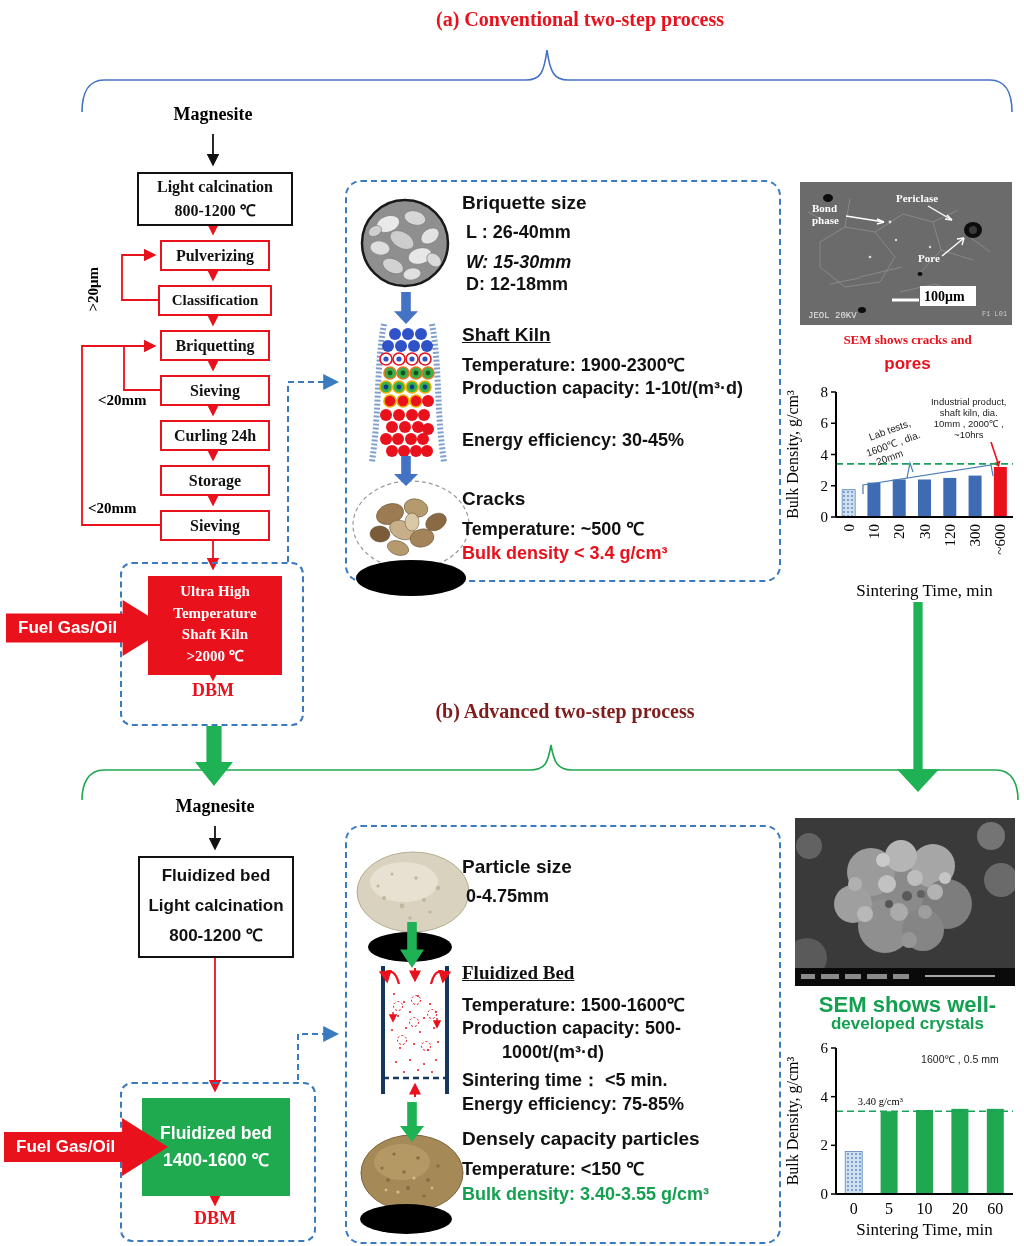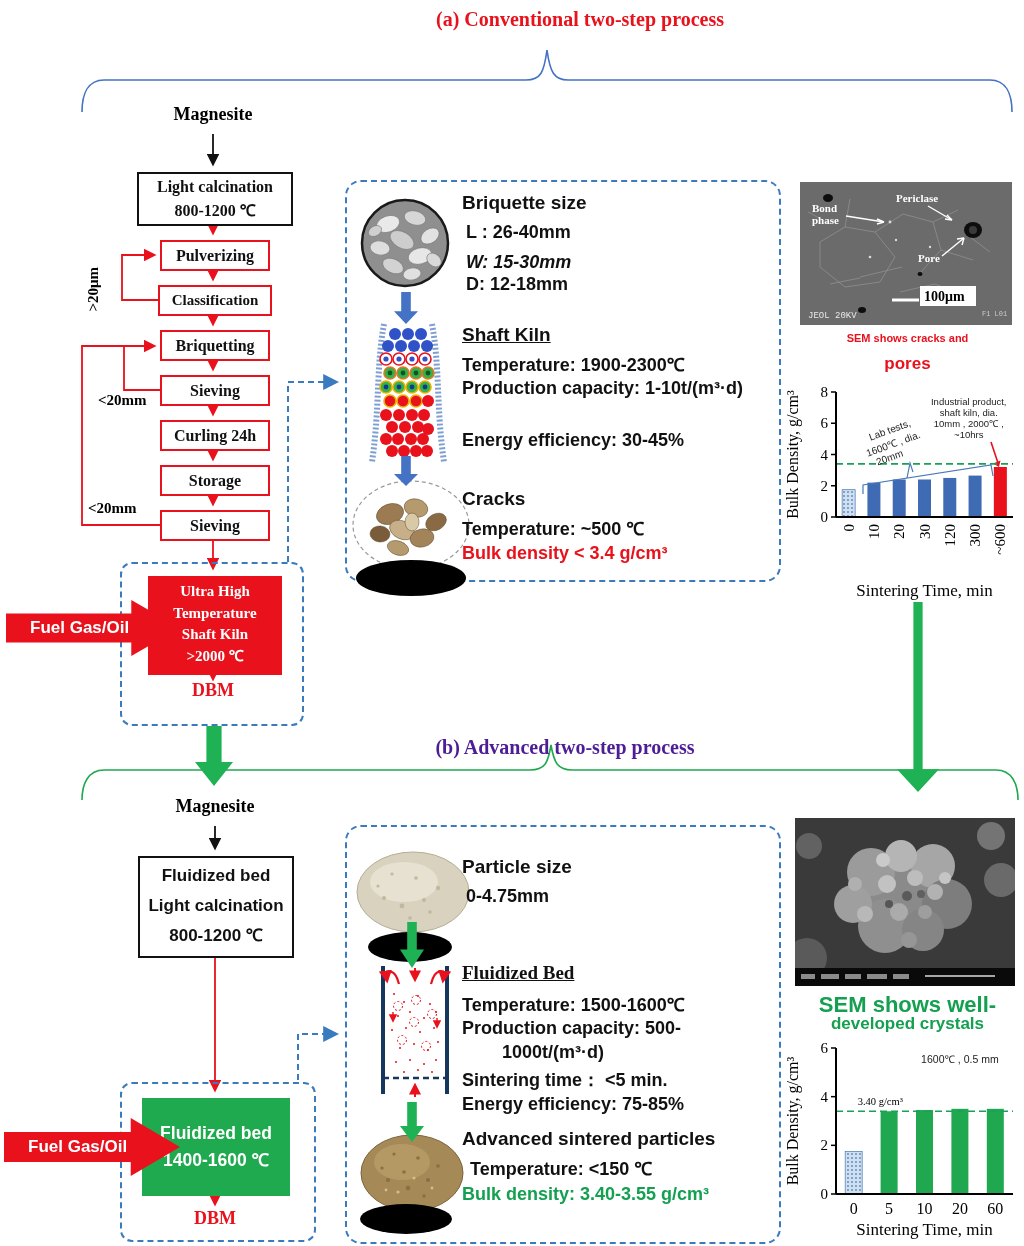--- a/index.html
+++ b/index.html
@@ -13,21 +13,21 @@
   .sans{font-family:"Liberation Sans",sans-serif;}
   .b{font-weight:bold;}
   .ctr{text-align:center;}
   .nw{white-space:nowrap;}
   .red{color:var(--red);} .grn{color:#14a050;}
   .flowbox{border:2.5px solid var(--red);background:#fff;color:#111;text-align:center;
            font-family:"Liberation Serif",serif;font-weight:bold;font-size:16px;line-height:27px;z-index:2;}
   .blackbox{border:2px solid #111;background:#fff;color:#111;text-align:center;font-weight:bold;z-index:2;}
   .dashedbox{border:2px dashed var(--dash);border-radius:12px;z-index:1;}
   .fuel{background:var(--red);color:#fff;font-weight:bold;font-size:17px;display:flex;align-items:center;
-        padding-left:24px;clip-path:polygon(0 24%,72% 24%,72% 0,100% 50%,72% 100%,72% 76%,0 76%);z-index:3;}
+        padding-left:12px;clip-path:polygon(0 24%,72% 24%,72% 0,100% 50%,72% 100%,72% 76%,0 76%);z-index:3;}
   .garrow{background:#1fb254;z-index:3;}
   .barrow{background:var(--blue);z-index:3;}
   .arrshape{clip-path:polygon(30% 0,70% 0,70% 60%,100% 60%,50% 100%,0 60%,30% 60%);}
   .arrshapeL{clip-path:polygon(39% 0,61% 0,61% 88%,100% 88%,50% 100%,0 88%,39% 88%);}
   .shadow{background:#000;border-radius:50%;z-index:4;}
   .pl18{font-size:18px;font-weight:bold;color:#111;white-space:nowrap;z-index:2;}
   .pl19{font-size:19px;font-weight:bold;color:#111;white-space:nowrap;z-index:2;}
   .u{text-decoration:underline;}
   svg{display:block;}
 </style>
@@ -271,21 +271,21 @@
         <path d="M152,38 l-7,-1 m7,1 l-5,-5"></path>
       <path d="M142,74 L164,56"></path>
         <path d="M164,56 l-7,1 m7,-1 l-2,7"></path>
     </g>
     <rect x="120" y="104" width="56" height="20" fill="#fff"></rect>
     <line x1="92" y1="118" x2="119" y2="118" stroke="#fff" stroke-width="3"></line>
     <text x="124" y="119" font-family="Liberation Serif, serif" font-size="14" font-weight="bold" fill="#000">100μm</text>
     <text x="8" y="136" font-family="Liberation Mono, monospace" font-size="9" fill="#e8e8e8">JEOL  20KV</text>
     <text x="182" y="134" font-family="Liberation Mono, monospace" font-size="7" fill="#ccc">F1 L01</text>
   </svg>
-  <div class="abs b red ctr nw" style="left:790px;top:332px;width:235px;font-size:11px;z-index:2;">SEM  shows cracks and</div>
+  <div class="abs b red ctr nw" style="left:790px;top:332px;width:235px;font-size:13px;z-index:2;font-family:Liberation Serif, serif;">SEM  shows cracks and</div>
   <div class="abs b red ctr nw" style="left:790px;top:354px;width:235px;font-size:17px;z-index:2;">pores</div>
 
   <svg id="chart-a" class="abs" style="left:786px;top:386px;z-index:2;" width="235" height="215">
     <defs>
       <pattern id="hatchA" width="4" height="4" patternUnits="userSpaceOnUse">
         <rect width="4" height="4" fill="#cfe0f0"></rect>
           <circle cx="2" cy="2" r="0.9" fill="#5b84b8"></circle>
       </pattern>
     </defs>
   <rect x="56.14285714285714" y="103.65625" width="13" height="27.34375" fill="url(#hatchA)" stroke="#5b84b8" stroke-width="0.8"></rect>
@@ -323,21 +323,21 @@
       <text x="138.5" y="210" text-anchor="middle" font-size="17" font-family="Liberation Serif, serif">Sintering Time, min</text>
       <text x="104.87" y="47.25" text-anchor="middle" font-size="10" font-family="Liberation Sans, sans-serif" fill="#222" transform="rotate(-20 104.87 47.25)">Lab tests,</text>
       <text x="108.41" y="61" text-anchor="middle" font-size="10" font-family="Liberation Sans, sans-serif" fill="#222" transform="rotate(-20 108.41 61)">1600℃ , dia.</text>
       <text x="104.87" y="74.75" text-anchor="middle" font-size="10" font-family="Liberation Sans, sans-serif" fill="#222" transform="rotate(-20 104.87 74.75)">20mm</text>
       <text x="182.75" y="18.5" text-anchor="middle" font-size="9.5" font-family="Liberation Sans, sans-serif" fill="#222">Industrial product,</text>
       <text x="182.75" y="29.75" text-anchor="middle" font-size="9.5" font-family="Liberation Sans, sans-serif" fill="#222">shaft kiln, dia.</text>
       <text x="182.75" y="41" text-anchor="middle" font-size="9.5" font-family="Liberation Sans, sans-serif" fill="#222">10mm , 2000℃ ,</text>
       <text x="182.75" y="52.25" text-anchor="middle" font-size="9.5" font-family="Liberation Sans, sans-serif" fill="#222">~10hrs</text>
     </svg>
 
-  <div class="abs serif b grn ctr nw" style="left:345px;top:736px;width:440px;font-size:20px;color:#4c1d95;z-index:2;">(b) Advanced two-step process</div>
+  <div class="abs serif b grn ctr nw" style="left:345px;top:700px;width:440px;font-size:20px;color:#7f1d1d;z-index:2;">(b) Advanced two-step process</div>
 
   <div class="abs serif b ctr nw" style="left:150px;top:796px;width:130px;font-size:18px;z-index:2;">Magnesite</div>
 
   <div class="abs blackbox sans" style="left:138px;top:856px;width:152px;height:95px;font-size:17px;line-height:30px;padding-top:3px;">
     <div>Fluidized bed</div>
     <div>Light calcination</div>
     <div>800-1200 ℃</div>
   </div>
 
   <div class="abs dashedbox" style="left:120px;top:1082px;width:192px;height:156px;"></div>
@@ -448,22 +448,22 @@
         <circle cx="46" cy="40" r="1.8"></circle>
     </g>
     <g fill="#d3bd8d">
       <circle cx="56" cy="46" r="1.6"></circle>
         <circle cx="40" cy="60" r="1.6"></circle>
         <circle cx="74" cy="56" r="1.4"></circle>
         <circle cx="28" cy="58" r="1.4"></circle>
     </g>
   </svg>
 
-  <div class="abs pl19" style="left:462px;top:1128px;">Advanced sintered particles</div>
-  <div class="abs pl18" style="left:462px;top:1156px;padding-left:8px;">Temperature:  &lt;150 ℃</div>
+  <div class="abs pl19" style="left:462px;top:1128px;">Densely capacity particles</div>
+  <div class="abs pl18" style="left:462px;top:1156px;">Temperature:  &lt;150 ℃</div>
   <div class="abs pl18" style="left:462px;top:1184px;color:#14a050;">Bulk density:  3.40-3.55 g/cm³</div>
 
   <div class="abs shadow" style="left:360px;top:1204px;width:92px;height:30px;"></div>
 
   <svg class="abs" style="left:795px;top:818px;z-index:2;" width="220" height="168" viewBox="0 0 220 168">
     <rect width="220" height="168" fill="#3a3a3a"></rect>
     <g>
       <circle cx="12" cy="140" r="20" fill="#5a5a5a"></circle>
         <circle cx="206" cy="62" r="17" fill="#6a6a6a"></circle>
       <circle cx="196" cy="18" r="14" fill="#747474"></circle>

